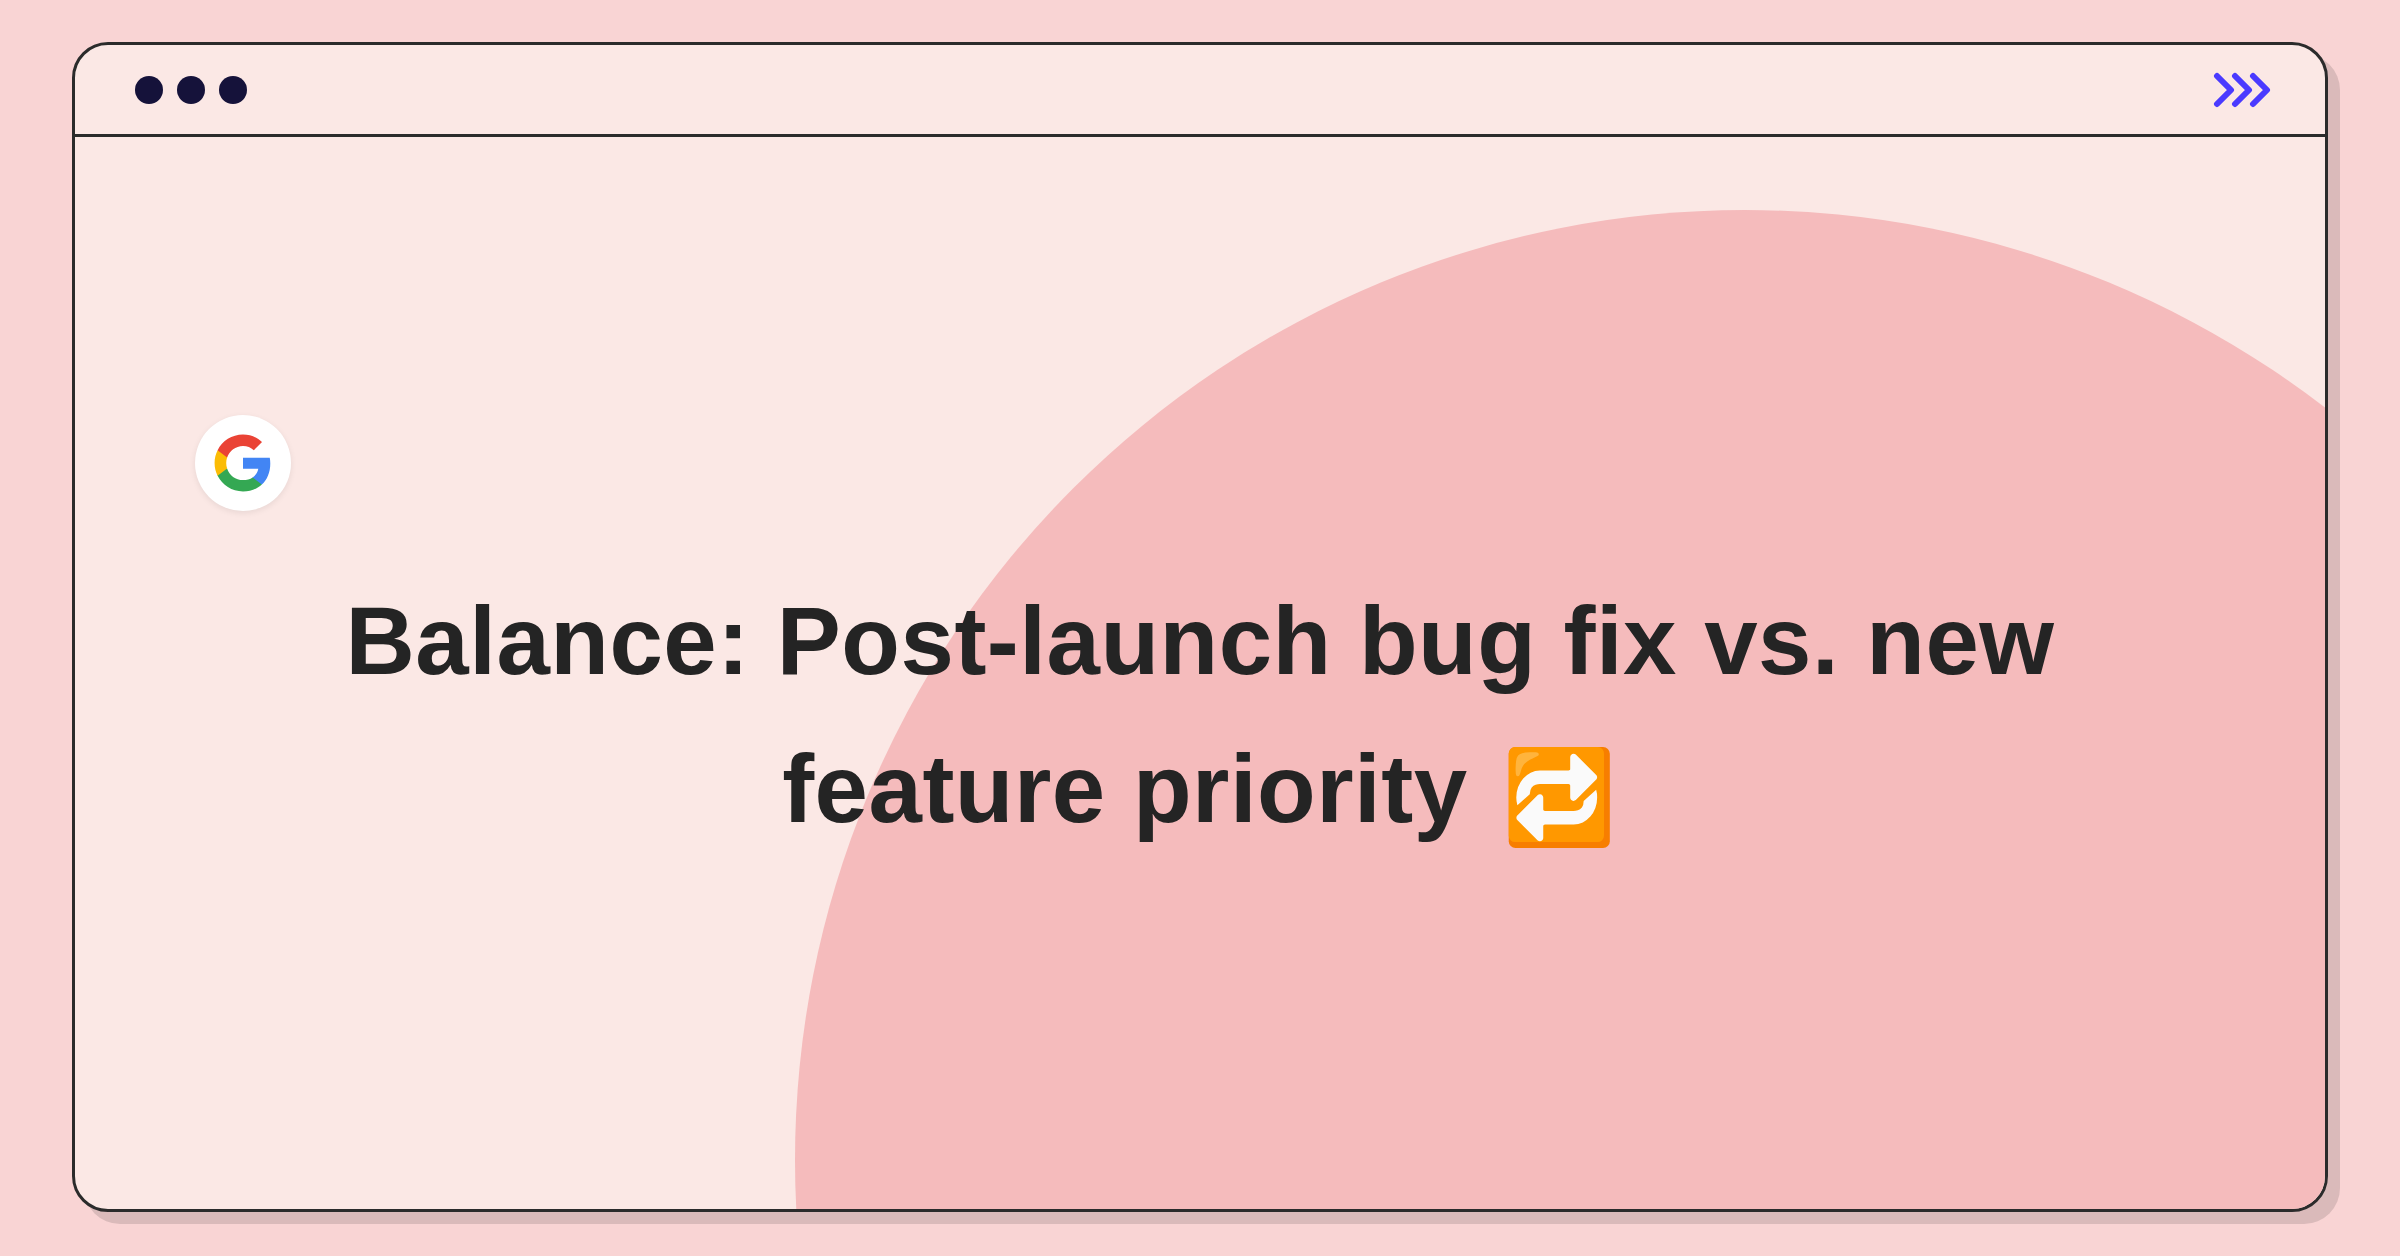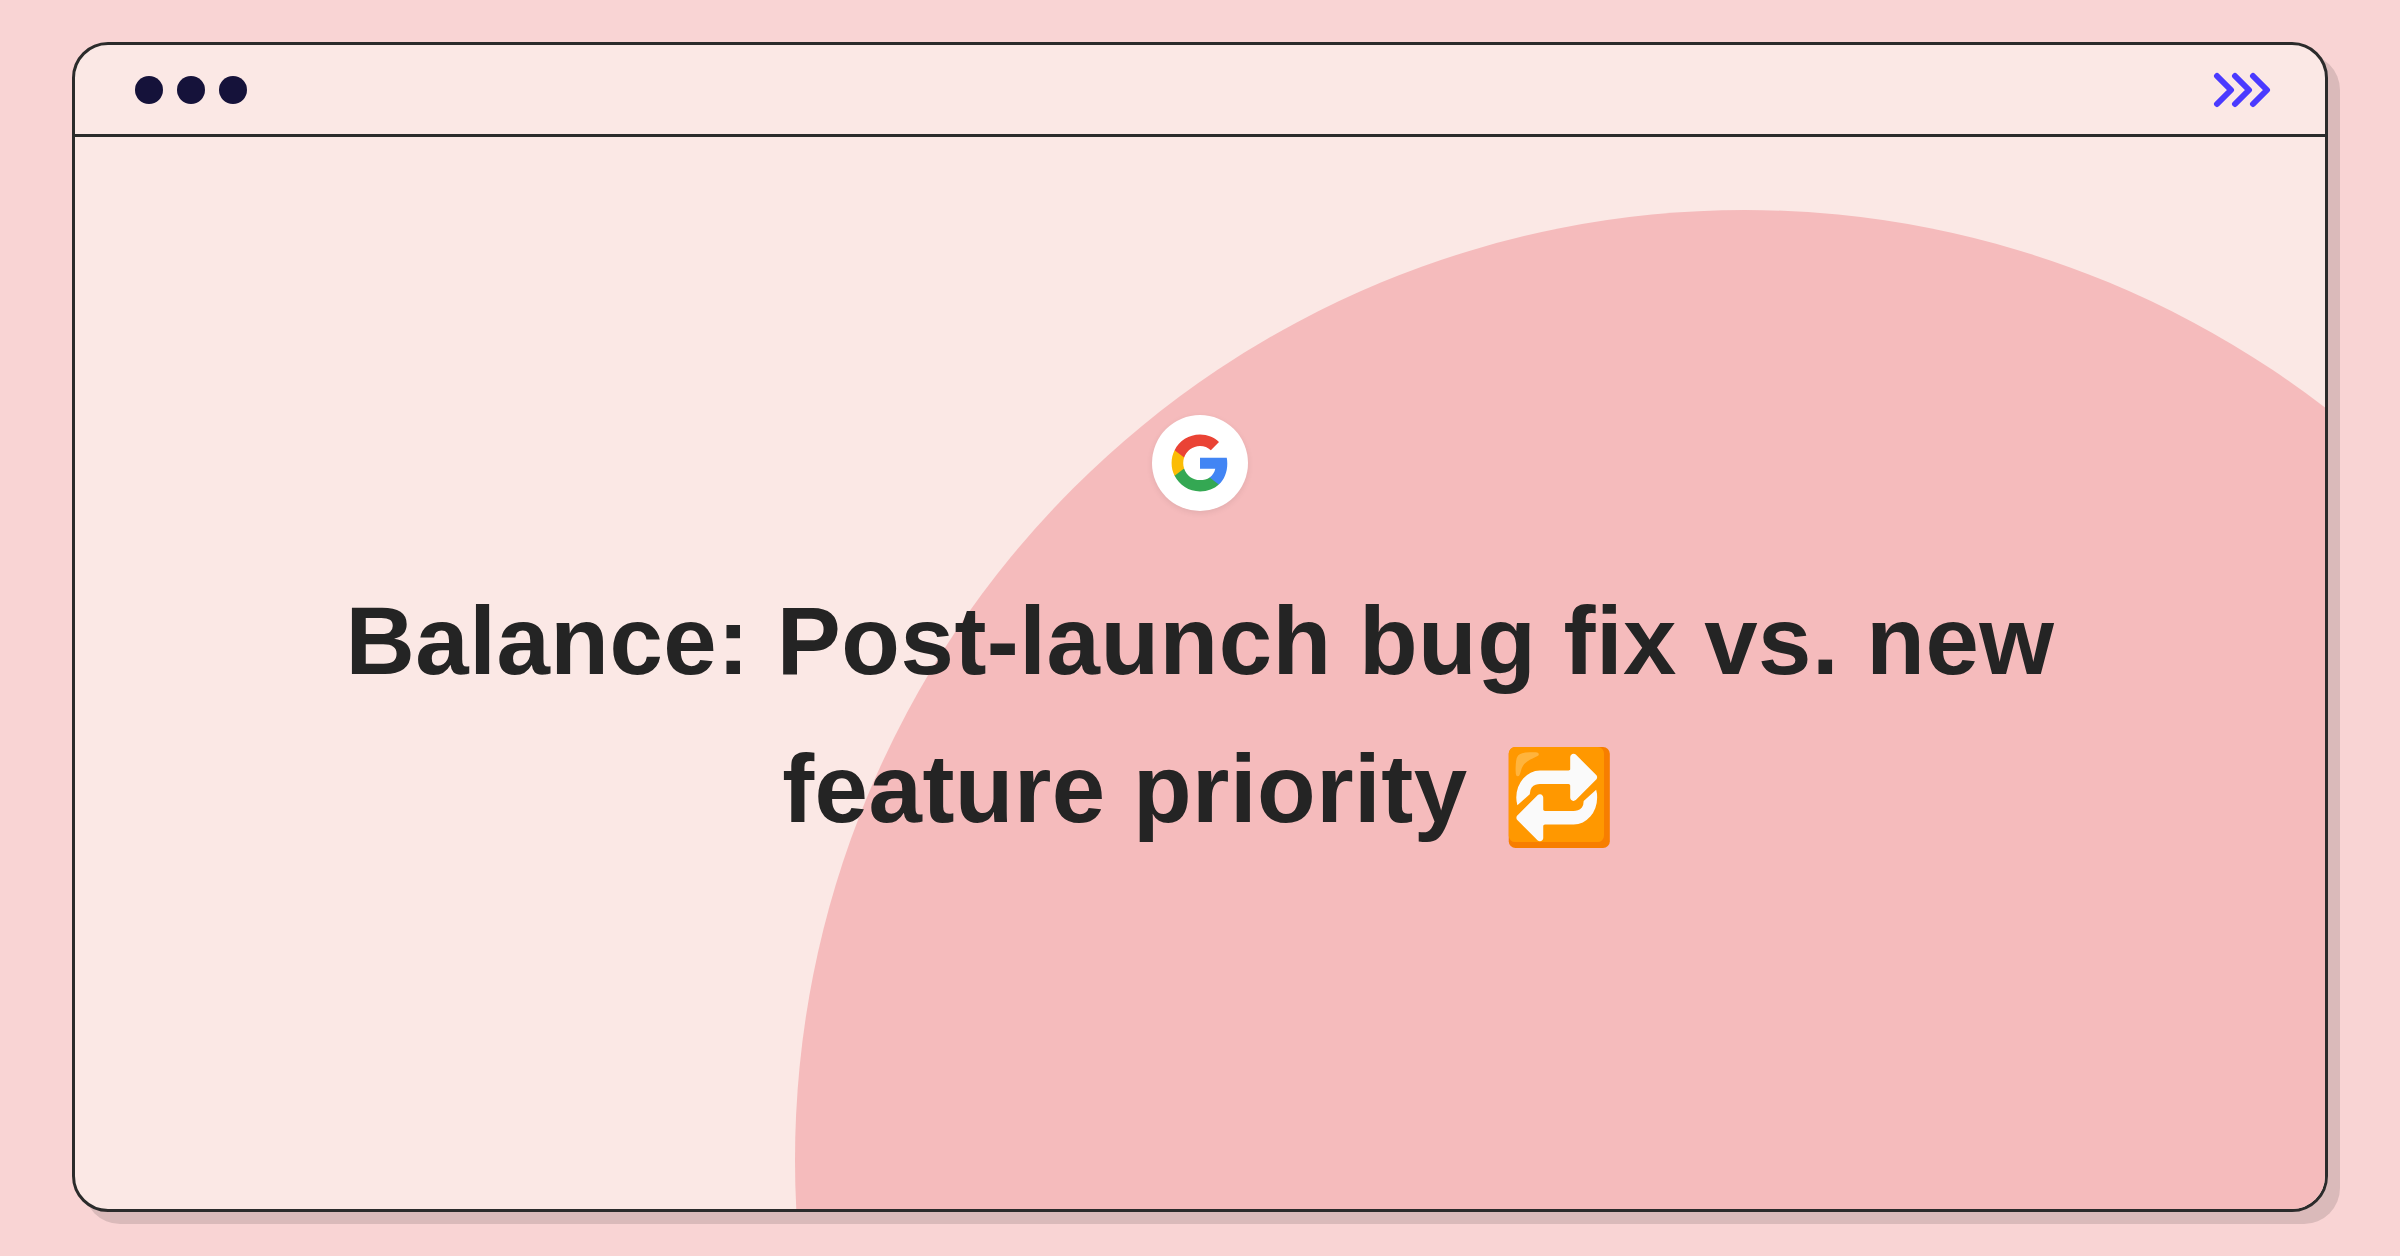--- a/index.html
+++ b/index.html
@@ -73,21 +73,21 @@
       left: 720px;
       z-index: 1;
     }
     
     .content {
       position: relative;
       z-index: 3;
       height: calc(100% - 95px);
       display: flex;
       flex-direction: column;
-      align-items: center;
+      align-items: flex-start;
       justify-content: center;
       padding: 0 120px 60px 120px;
     }
     
     .logo-badge {
       width: 96px;
       height: 96px;
       border-radius: 50%;
       background: #FFFFFF;
       display: flex;

